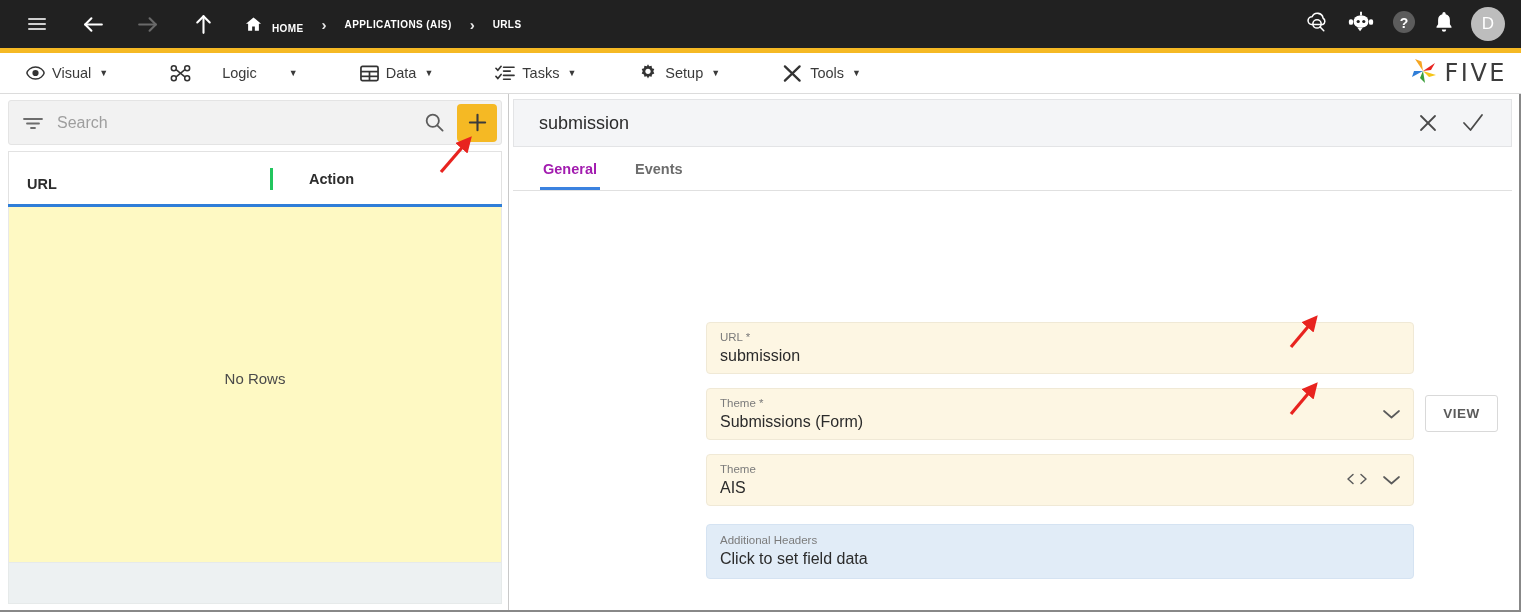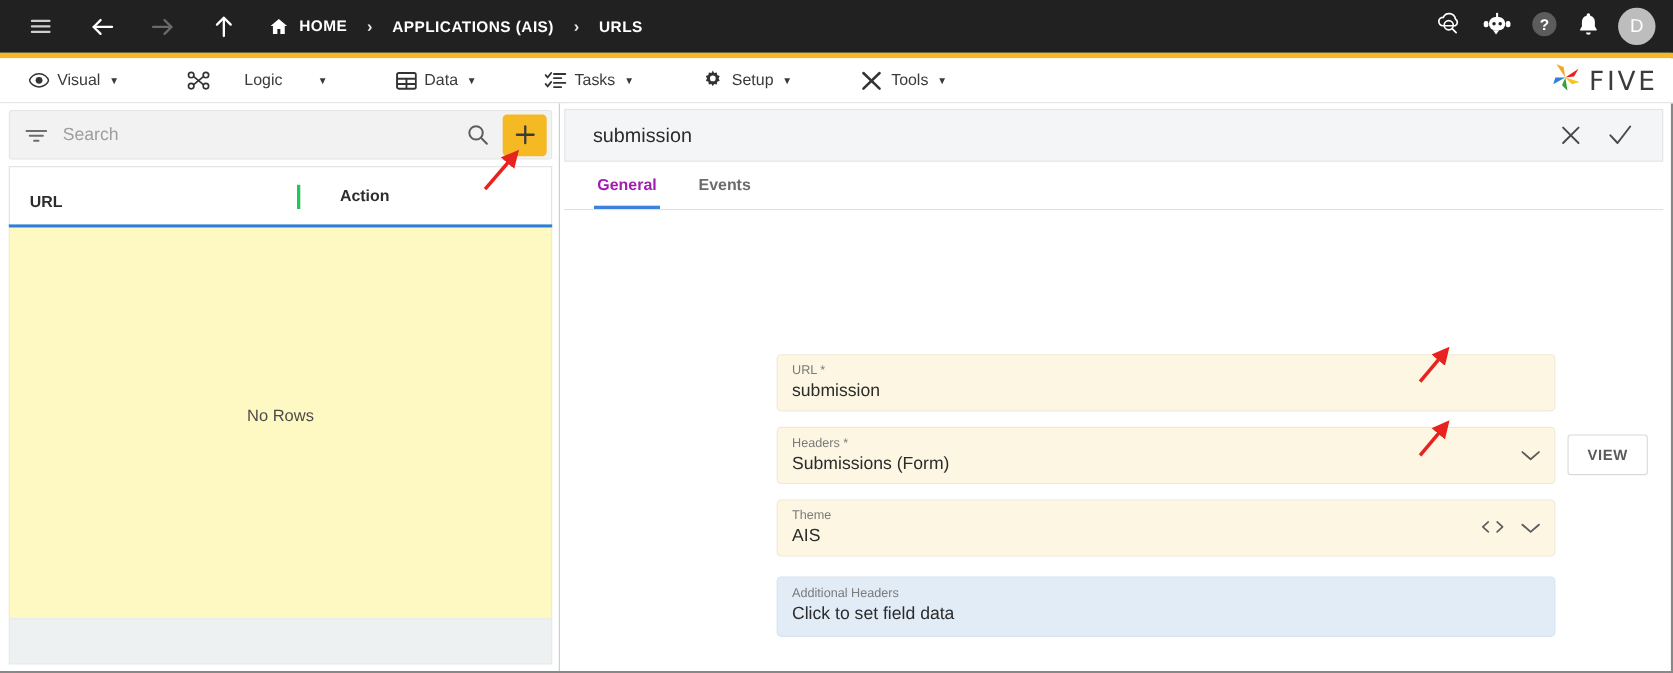--- a/index.html
+++ b/index.html
@@ -28,22 +28,22 @@
     background: #f5b924;
   }
   .tb-icon {
     width: 46px; height: 48px;
     display: flex; align-items: center; justify-content: center;
     color: #fff;
   }
   .tb-icon svg { display: block; }
   .hamburger { margin-left: 14px; }
   .crumb {
-    display: flex; align-items: flex-start; gap: 9px;
-    color: #fff; font-size: 14px; font-weight: bold;
+    display: flex; align-items: flex-end; gap: 9px;
+    color: #fff; font-size: 10px; font-weight: bold;
     letter-spacing: .4px; padding: 0 4px;
   }
   .crumb-sep {
     color: #e8e8e8; font-size: 15px; font-weight: bold;
     padding: 0 14px; line-height: 1;
   }
   .crumb .home-ic { display:flex; align-items:center; }
   .topbar-right {
     position: absolute; right: 16px; top: 0; height: 48px;
     display: flex; align-items: center; gap: 16px;
@@ -458,21 +458,21 @@
 
       <div class="field-row" style="left:196px; top:131px;">
         <div class="field cream">
           <div class="field-label">URL *</div>
           <div class="field-value">submission</div>
         </div>
       </div>
 
       <div class="field-row" style="left:196px; top:197px;">
         <div class="field cream">
-          <div class="field-label">Headers *</div>
+          <div class="field-label">Theme *</div>
           <div class="field-value">Submissions (Form)</div>
           <div class="field-icons">
             <span class="chev">
               <svg width="19" height="12" viewBox="0 0 19 12" fill="none" stroke="#5b5b5b" stroke-width="1.7" stroke-linecap="round" stroke-linejoin="round">
                 <polyline points="2,3 9.5,9.5 17,3"></polyline>
               </svg>
             </span>
           </div>
         </div>
         <button class="view-btn">VIEW</button>

